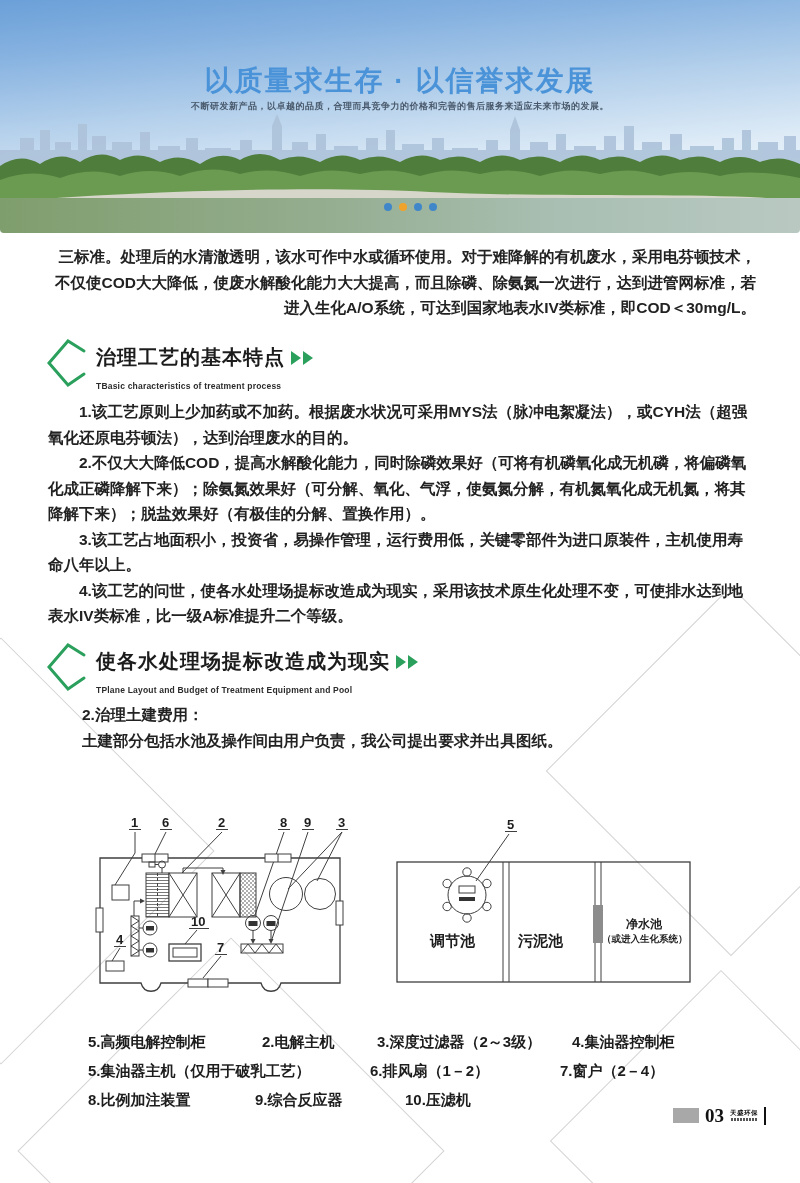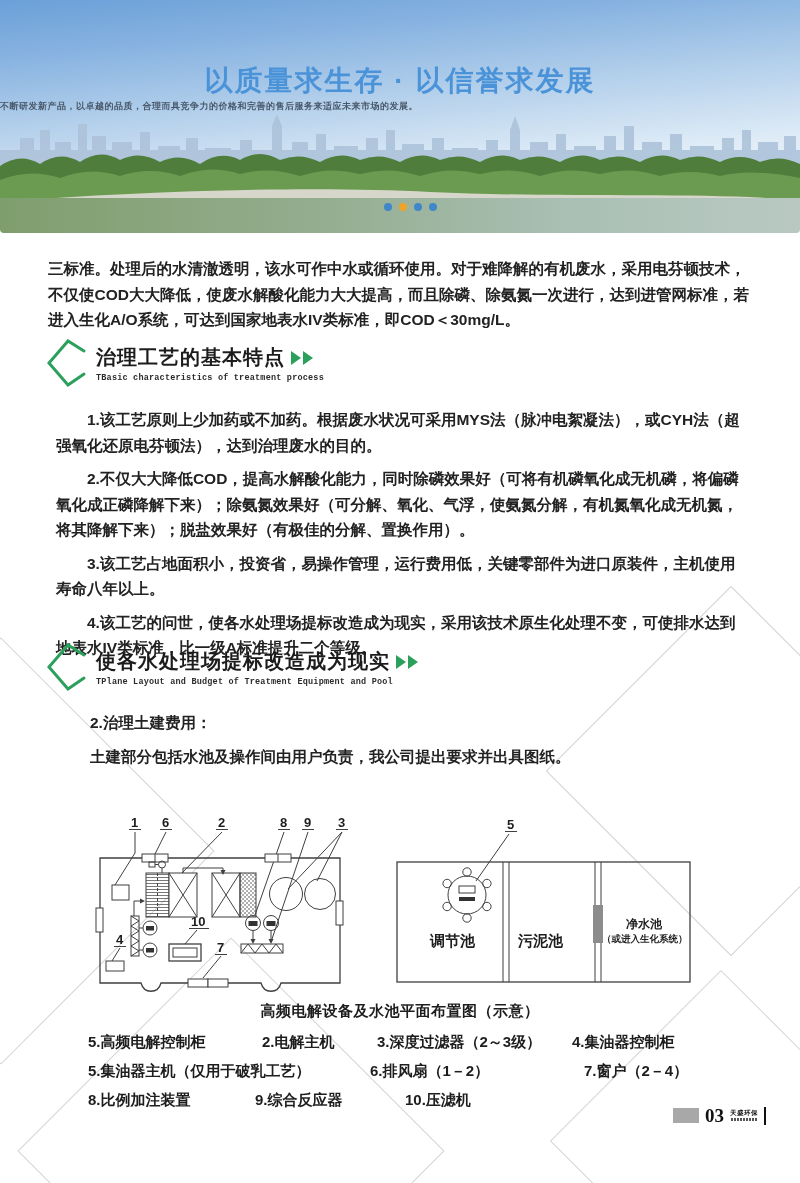--- a/index.html
+++ b/index.html
@@ -14,44 +14,44 @@
   
   .hero{position:absolute;left:0;top:0;width:800px;height:233px;overflow:hidden;border-radius:0 0 4px 4px;}
   .sky{position:absolute;inset:0;background:linear-gradient(175deg,#6ba0d8 0%,#85b1e0 18%,#b7d2ec 45%,#dfecf7 68%,#eef5fb 100%);}
   .skyline{position:absolute;left:0;top:112px;width:800px;height:70px;}
   .trees{position:absolute;left:0;top:146px;width:800px;height:58px;}
   .shore{position:absolute;left:0;top:184px;width:800px;height:32px;}
   .water{position:absolute;left:0;top:198px;width:800px;height:35px;
          background:linear-gradient(90deg,#7f9e6d,#94ad8f 40%,#a9bfb3 70%,#b9c9c2);}
   .hero-title{position:absolute;top:62px;left:0;width:100%;text-align:center;
         color:#4b93d8;font-size:28px;font-weight:bold;letter-spacing:2px;}
-  .hero-sub{position:absolute;top:100px;left:0;width:100%;
+  .hero-sub{position:absolute;top:100px;left:0;width:100%;text-align:center;
         color:#49596b;font-size:9px;font-weight:bold;letter-spacing:.5px;}
   .dots{position:absolute;top:203px;left:384px;display:flex;gap:7px;}
   .dot{width:8px;height:8px;border-radius:50%;}
   
   .para{position:absolute;left:48px;width:708px;font-size:15.5px;line-height:25.5px;
         font-weight:bold;color:#222;}
-  #intro{top:256px;}
-  .pblock p{margin:8px;text-indent:2em;}
+  #intro{top:244px;text-align:right;}
+  .pblock p{margin:0;text-indent:2em;}
   #sec1-paras{top:399px;}
   #sec2-paras{top:702px;}
   #sec2-paras p{text-indent:0;padding-left:34px;}
   
   .sec{position:absolute;left:44px;display:flex;align-items:flex-start;}
   #sec1{top:338px;}
   #sec2{top:642px;}
   .sec-icon{width:48px;height:50px;flex:0 0 auto;}
-  .sec-text{margin-left:4px;padding-top:6px;font-family:Liberation Mono, monospace;}
+  .sec-text{margin-left:4px;padding-top:6px;}
   .sec-title-row{display:flex;align-items:center;gap:6px;}
   .sec-title{font-size:20px;font-weight:bold;color:#1c1c1c;letter-spacing:1px;}
   .play{width:0;height:0;border-top:7px solid transparent;border-bottom:7px solid transparent;
         border-left:10px solid #2aa05c;display:inline-block;}
   .play+.play{margin-left:-4px;}
-  .sec-sub{font-size:8.5px;font-weight:bold;color:#2c2c2c;margin-top:2px;letter-spacing:.2px;}
+  .sec-sub{font-size:8.5px;font-weight:bold;color:#2c2c2c;margin-top:10px;letter-spacing:.2px;}
   
   .diag{position:absolute;}
   #diag-left{left:85px;top:813px;}
   #diag-right{left:392px;top:815px;}
   .caption{position:absolute;top:1002px;left:0;width:100%;text-align:center;
         font-size:15px;font-weight:bold;color:#1d1d1d;letter-spacing:.5px;}
   
   #legend{position:absolute;left:48px;top:1033px;width:712px;height:82px;}
   .leg{position:absolute;font-size:15px;font-weight:bold;color:#1d1d1d;white-space:nowrap;}
   
@@ -302,30 +302,29 @@
 
       <g stroke="none" fill="#1d1d1d" font-weight="bold">
         <text x="38" y="131" font-size="15">调节池</text>
         <text x="126" y="131" font-size="15">污泥池</text>
         <text x="234" y="113" font-size="12">净水池</text>
         <text x="210" y="127" font-size="9.5">（或进入生化系统）</text>
       </g>
     </g>
   </svg>
 
-  <div class="caption">高频电解设备及水池平面布置图（示意）</div>
 
   <div id="legend">
     <span class="leg" style="left:40px;top:0">5.高频电解控制柜</span>
     <span class="leg" style="left:214px;top:0">2.电解主机</span>
     <span class="leg" style="left:329px;top:0">3.深度过滤器（2～3级）</span>
     <span class="leg" style="left:524px;top:0">4.集油器控制柜</span>
     <span class="leg" style="left:40px;top:29px">5.集油器主机（仅用于破乳工艺）</span>
     <span class="leg" style="left:322px;top:29px">6.排风扇（1－2）</span>
-    <span class="leg" style="left:536px;top:29px">7.窗户（2－4）</span>
+    <span class="leg" style="left:512px;top:29px">7.窗户（2－4）</span>
     <span class="leg" style="left:40px;top:58px">8.比例加注装置</span>
     <span class="leg" style="left:207px;top:58px">9.综合反应器</span>
     <span class="leg" style="left:357px;top:58px">10.压滤机</span>
   </div>
 
   <div class="footer">
     <span class="foot-box"></span>
     <span class="foot-num">03</span>
     <span class="foot-co">
       <span class="foot-co-name">天盛环保</span>

